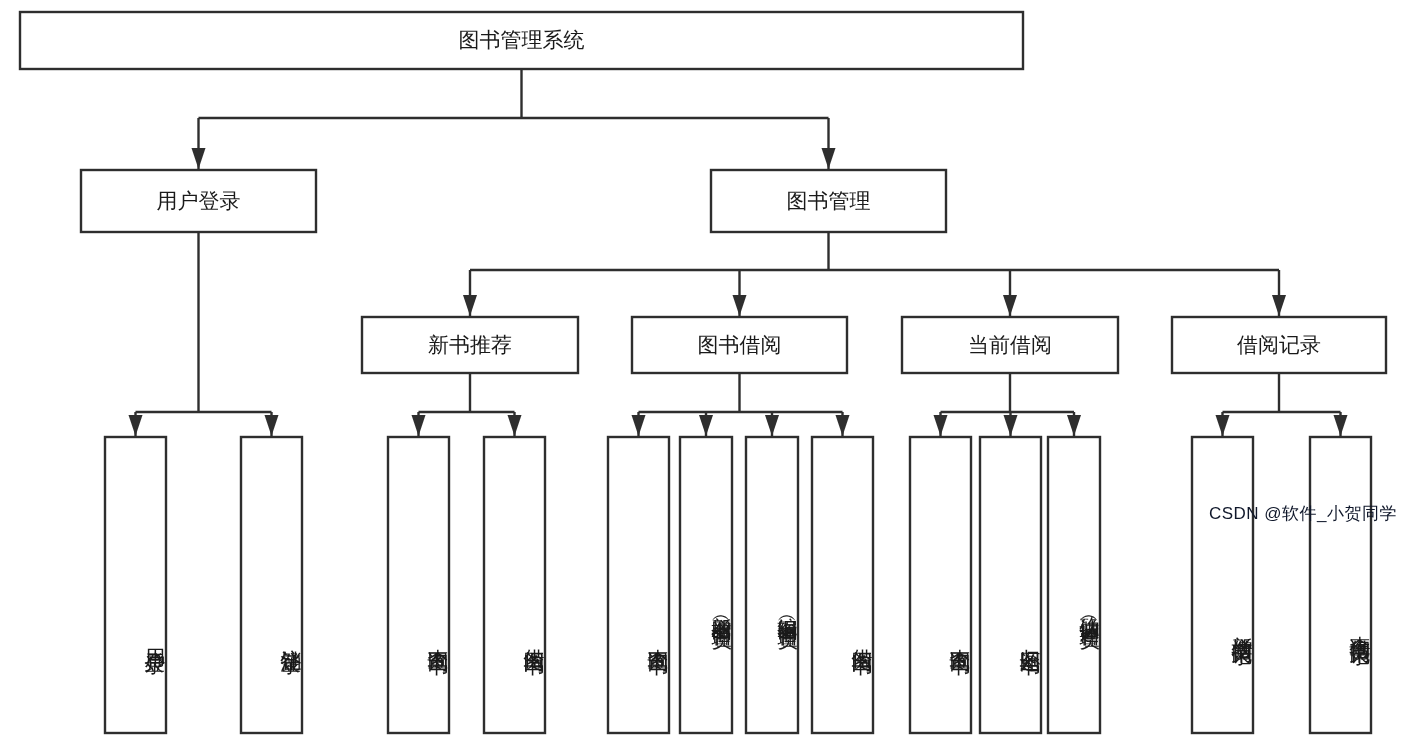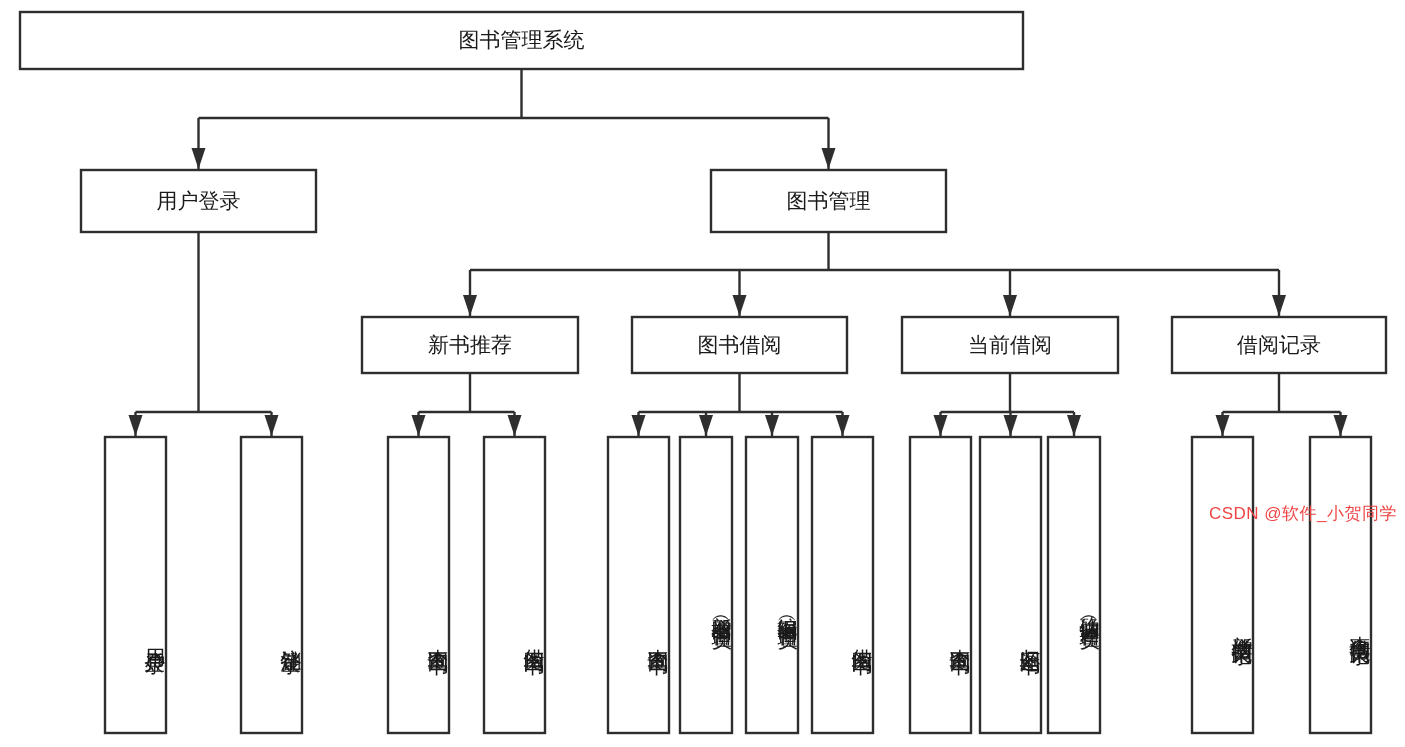--- a/index.html
+++ b/index.html
@@ -65,21 +65,21 @@
     display: flex;
     align-items: flex-start;
     justify-content: center;
   }
   .watermark {
     position: absolute;
     right: 8px;
     bottom: 4px;
     font-family: "Liberation Sans", "DejaVu Sans", sans-serif;
     font-size: 17px;
-    color: #ef4444;
+    color: #0f172a;
     letter-spacing: 0.5px;
     white-space: nowrap;
     user-select: none;
   }
 </style>
 </head>
 <body>
 
 <div id="diagram-root">
 

